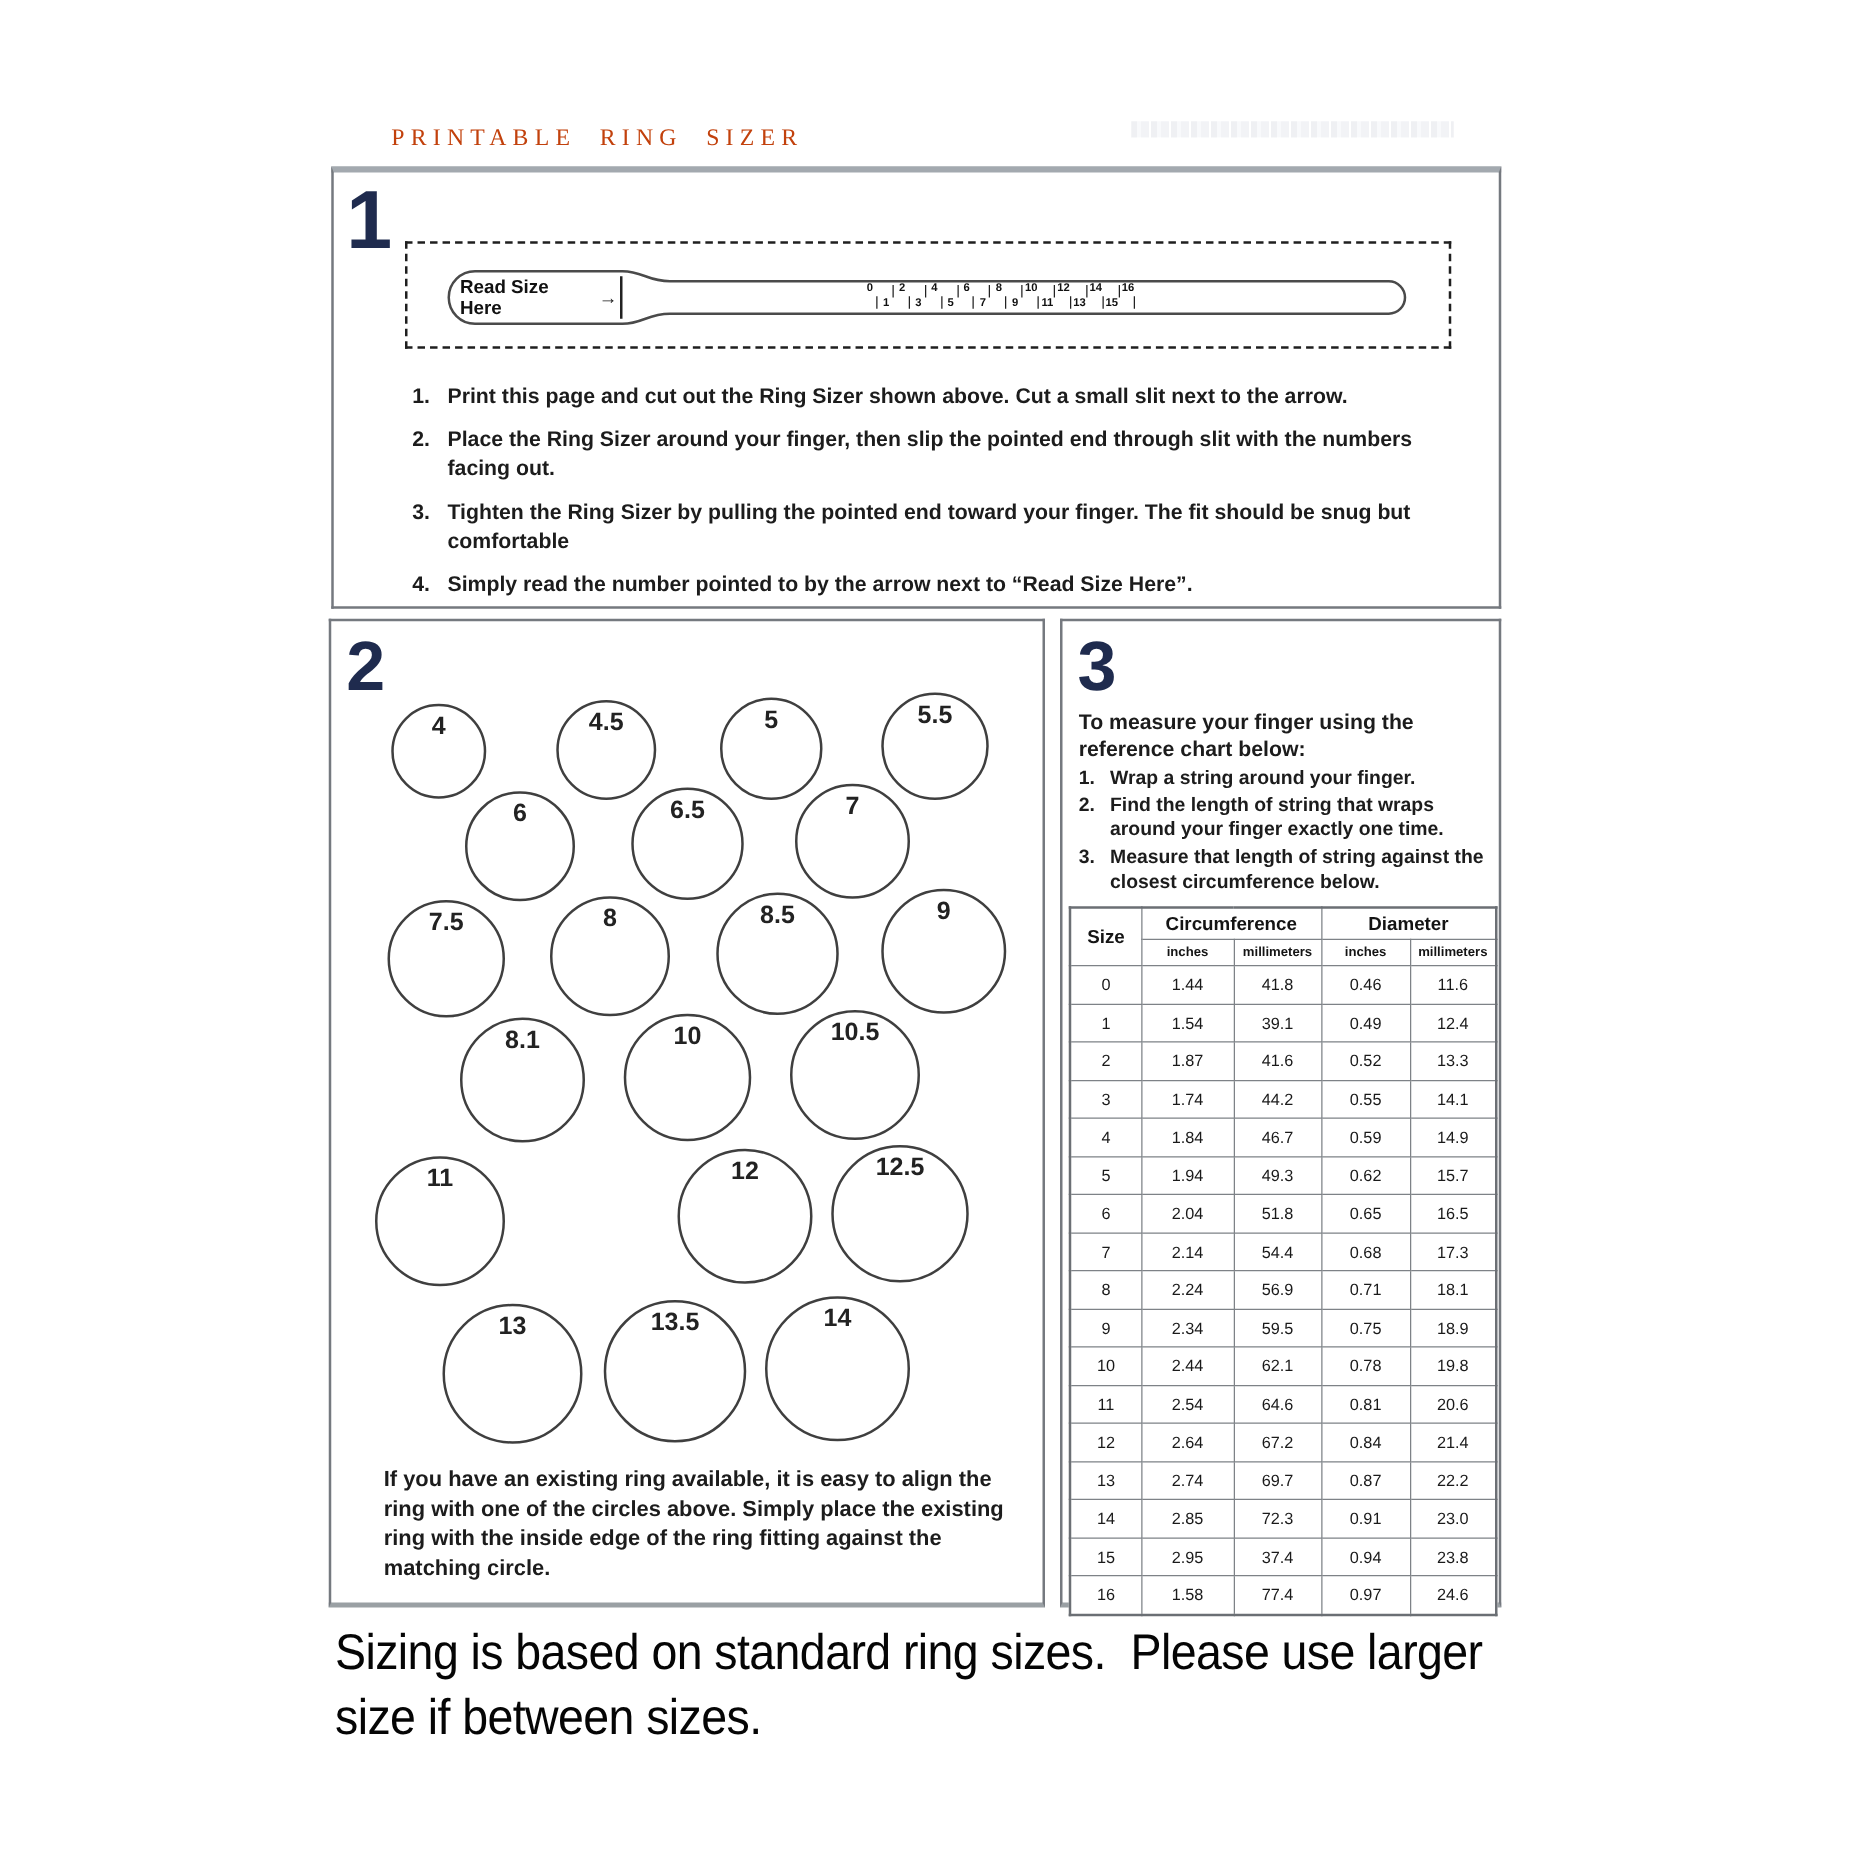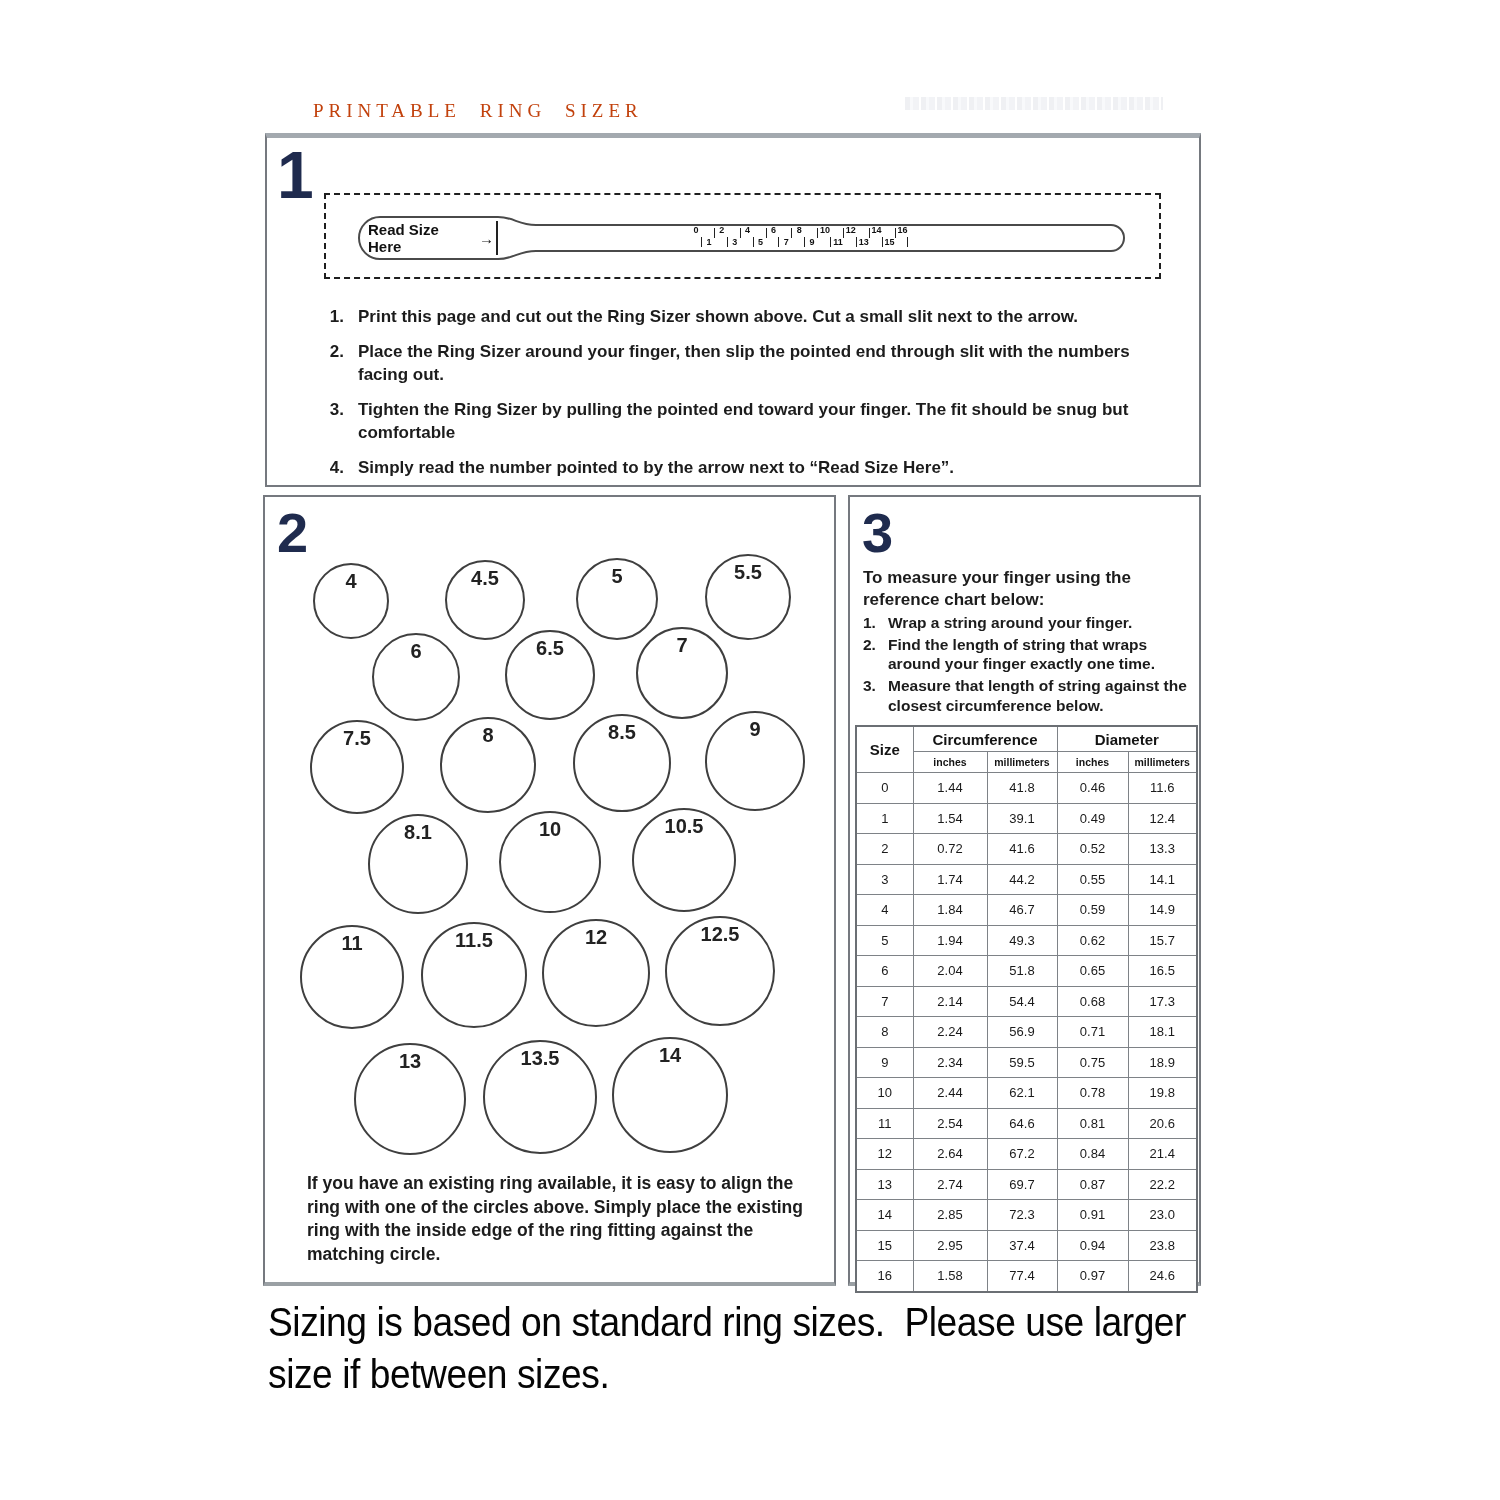--- a/index.html
+++ b/index.html
@@ -198,23 +198,20 @@
         </div>
         <div class="circle" style="left: 234px; top: 314px; height: 98px; width: 98px;">
           <span class="circle-label">10</span>
         </div>
         <div class="circle" style="left: 367px; top: 311px; height: 100px; width: 100px;">
           <span class="circle-label">10.5</span>
         </div>
         <div class="circle" style="left: 35px; top: 428px; height: 100px; width: 100px;">
           <span class="circle-label">11</span>
         </div>
-        <div class="circle" style="left: 156px; top: 425px; height: 102px; width: 102px;">
-          <span class="circle-label">11.5</span>
-        </div>
         <div class="circle" style="left: 277px; top: 422px; height: 104px; width: 104px;">
           <span class="circle-label">12</span>
         </div>
         <div class="circle" style="left: 400px; top: 419px; height: 106px; width: 106px;">
           <span class="circle-label">12.5</span>
         </div>
         <div class="circle" style="left: 89px; top: 546px; height: 108px; width: 108px;">
           <span class="circle-label">13</span>
         </div>
         <div class="circle" style="left: 218px; top: 543px; height: 110px; width: 110px;">
@@ -277,21 +274,21 @@
           </tr>
           <tr>
             <td>1</td>
             <td>1.54</td>
             <td>39.1</td>
             <td>0.49</td>
             <td>12.4</td>
           </tr>
           <tr>
             <td>2</td>
-            <td>0.72</td>
+            <td>1.87</td>
             <td>41.6</td>
             <td>0.52</td>
             <td>13.3</td>
           </tr>
           <tr>
             <td>3</td>
             <td>1.74</td>
             <td>44.2</td>
             <td>0.55</td>
             <td>14.1</td>

